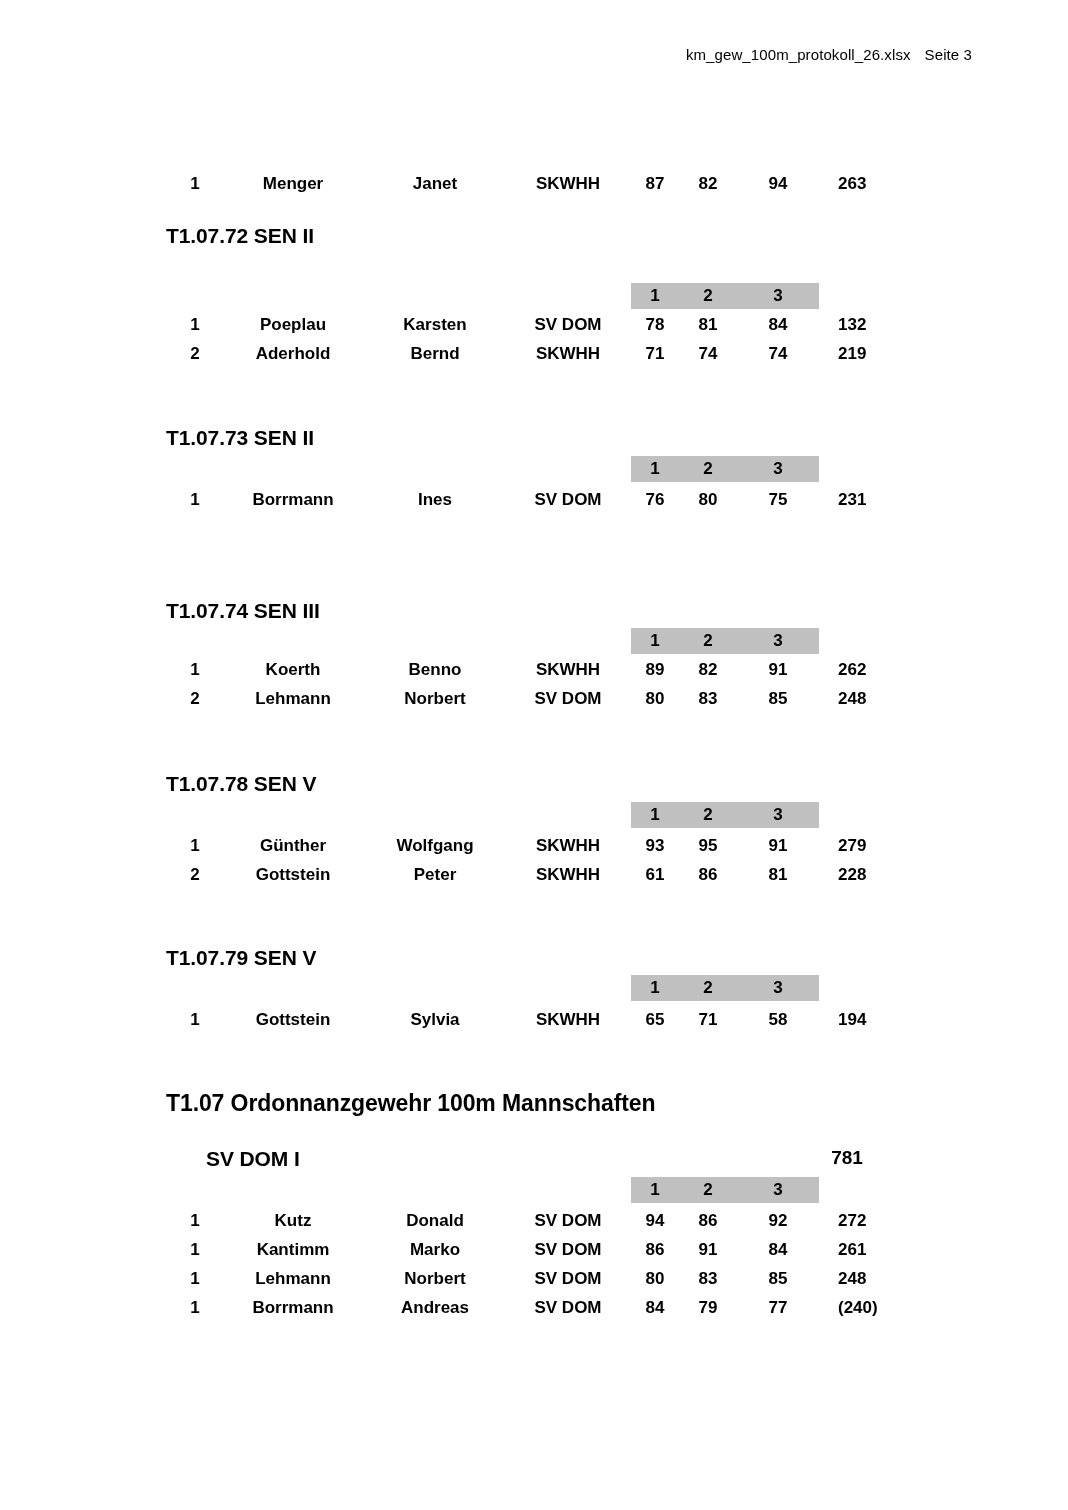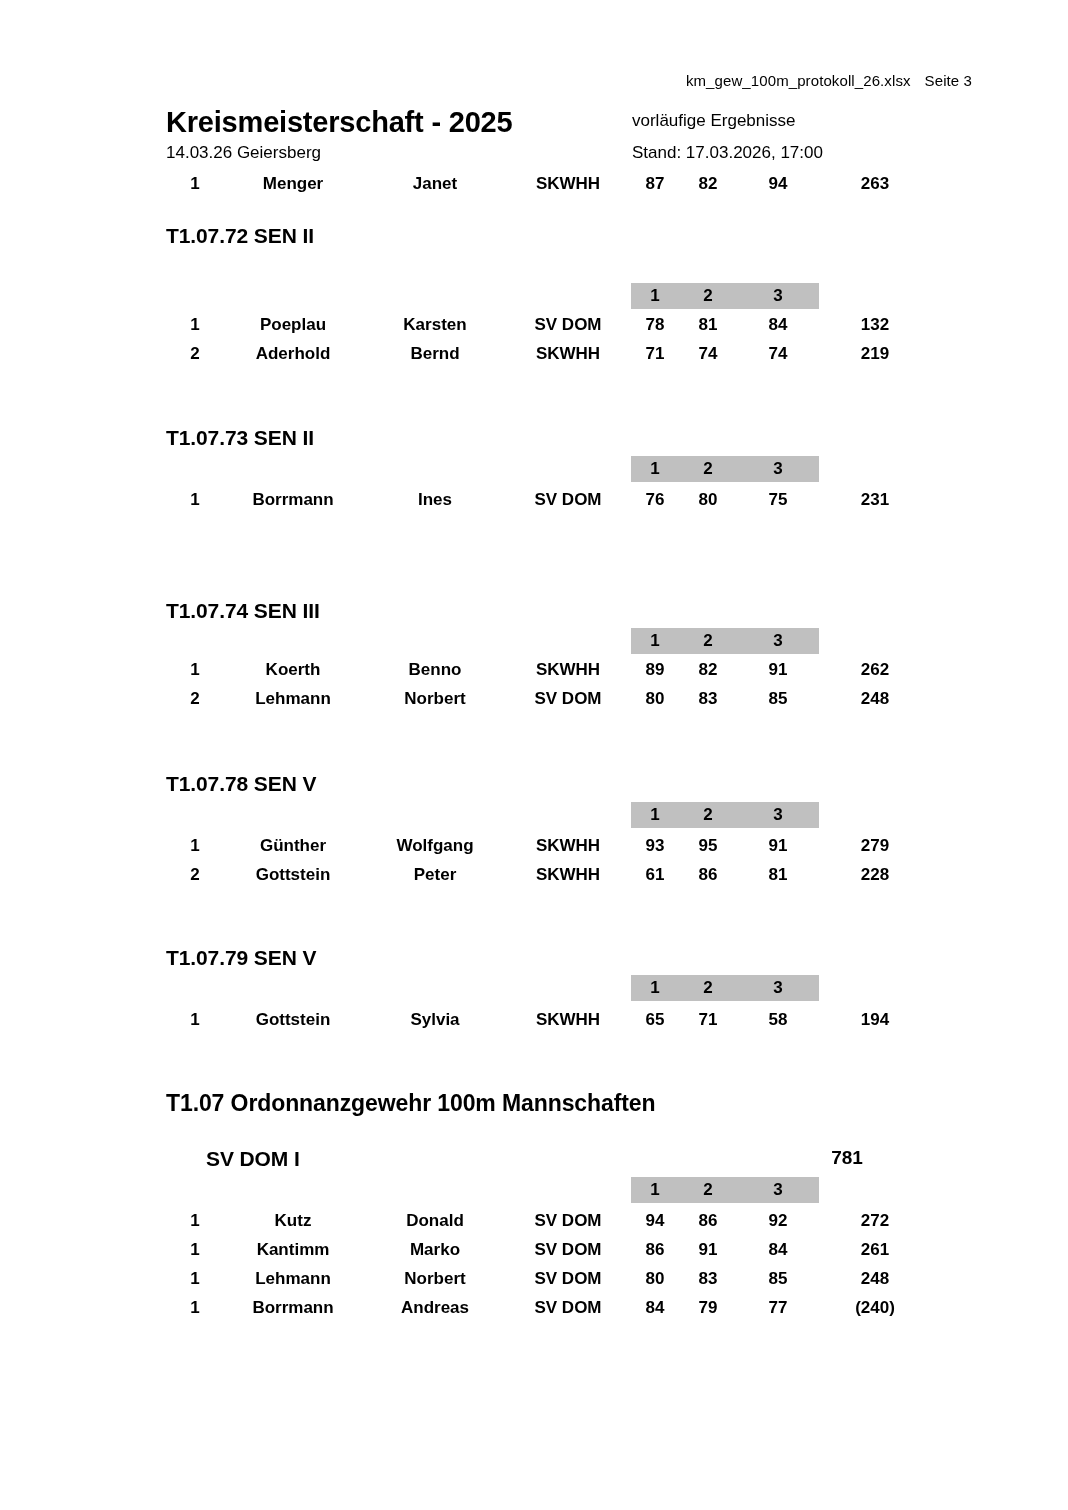--- a/index.html
+++ b/index.html
@@ -25,21 +25,20 @@
   
   .doc-header {
     position: absolute;
     top: 46px;
     right: 96px;
     font-size: 15px;
     letter-spacing: 0.1px;
     white-space: nowrap;
     display: flex;
     gap: 14px;
-    margin-top: 26px;
   }
 
   
   .title-block {
     position: absolute;
     left: 166px;
     top: 107px;
     width: 760px;
   }
   .title-row {
@@ -90,21 +89,21 @@
     white-space: nowrap;
     line-height: 29px;
   }
   .c-rank   { left: 166px;  width: 58px;  text-align: center; }
   .c-last   { left: 232px;  width: 122px; text-align: center; }
   .c-first  { left: 374px;  width: 122px; text-align: center; }
   .c-club   { left: 510px;  width: 116px; text-align: center; }
   .c-s1     { left: 631px;  width: 48px;  text-align: center; }
   .c-s2     { left: 684px;  width: 48px;  text-align: center; }
   .c-s3     { left: 754px;  width: 48px;  text-align: center; }
-  .c-total  { left: 838px;  width: 74px;  text-align: center; }
+  .c-total  { left: 838px;  width: 74px;  text-align: left; }
 
   
   .section-heading {
     position: absolute;
     left: 166px;
     font-size: 21px;
     font-weight: bold;
     letter-spacing: -0.1px;
     white-space: nowrap;
   }
@@ -145,30 +144,20 @@
 </head>
 <body>
 
 <div class="page">
 
   <div class="doc-header">
     <span>km_gew_100m_protokoll_26.xlsx</span>
     <span>Seite 3</span>
   </div>
 
-  <div class="title-block">
-    <div class="title-row">
-      <div class="main-title">Kreismeisterschaft - 2025</div>
-      <div class="side-title">vorläufige Ergebnisse</div>
-    </div>
-    <div class="subtitle-row">
-      <div class="sub-title">14.03.26 Geiersberg</div>
-      <div class="side-sub">Stand: 17.03.2026, 17:00</div>
-    </div>
-  </div>
 
   <div class="results" style="top:169px;">
     <div class="row">
       <span class="cell c-rank">1</span>
       <span class="cell c-last">Menger</span>
       <span class="cell c-first">Janet</span>
       <span class="cell c-club">SKWHH</span>
       <span class="cell c-s1">87</span>
       <span class="cell c-s2">82</span>
       <span class="cell c-s3">94</span>

